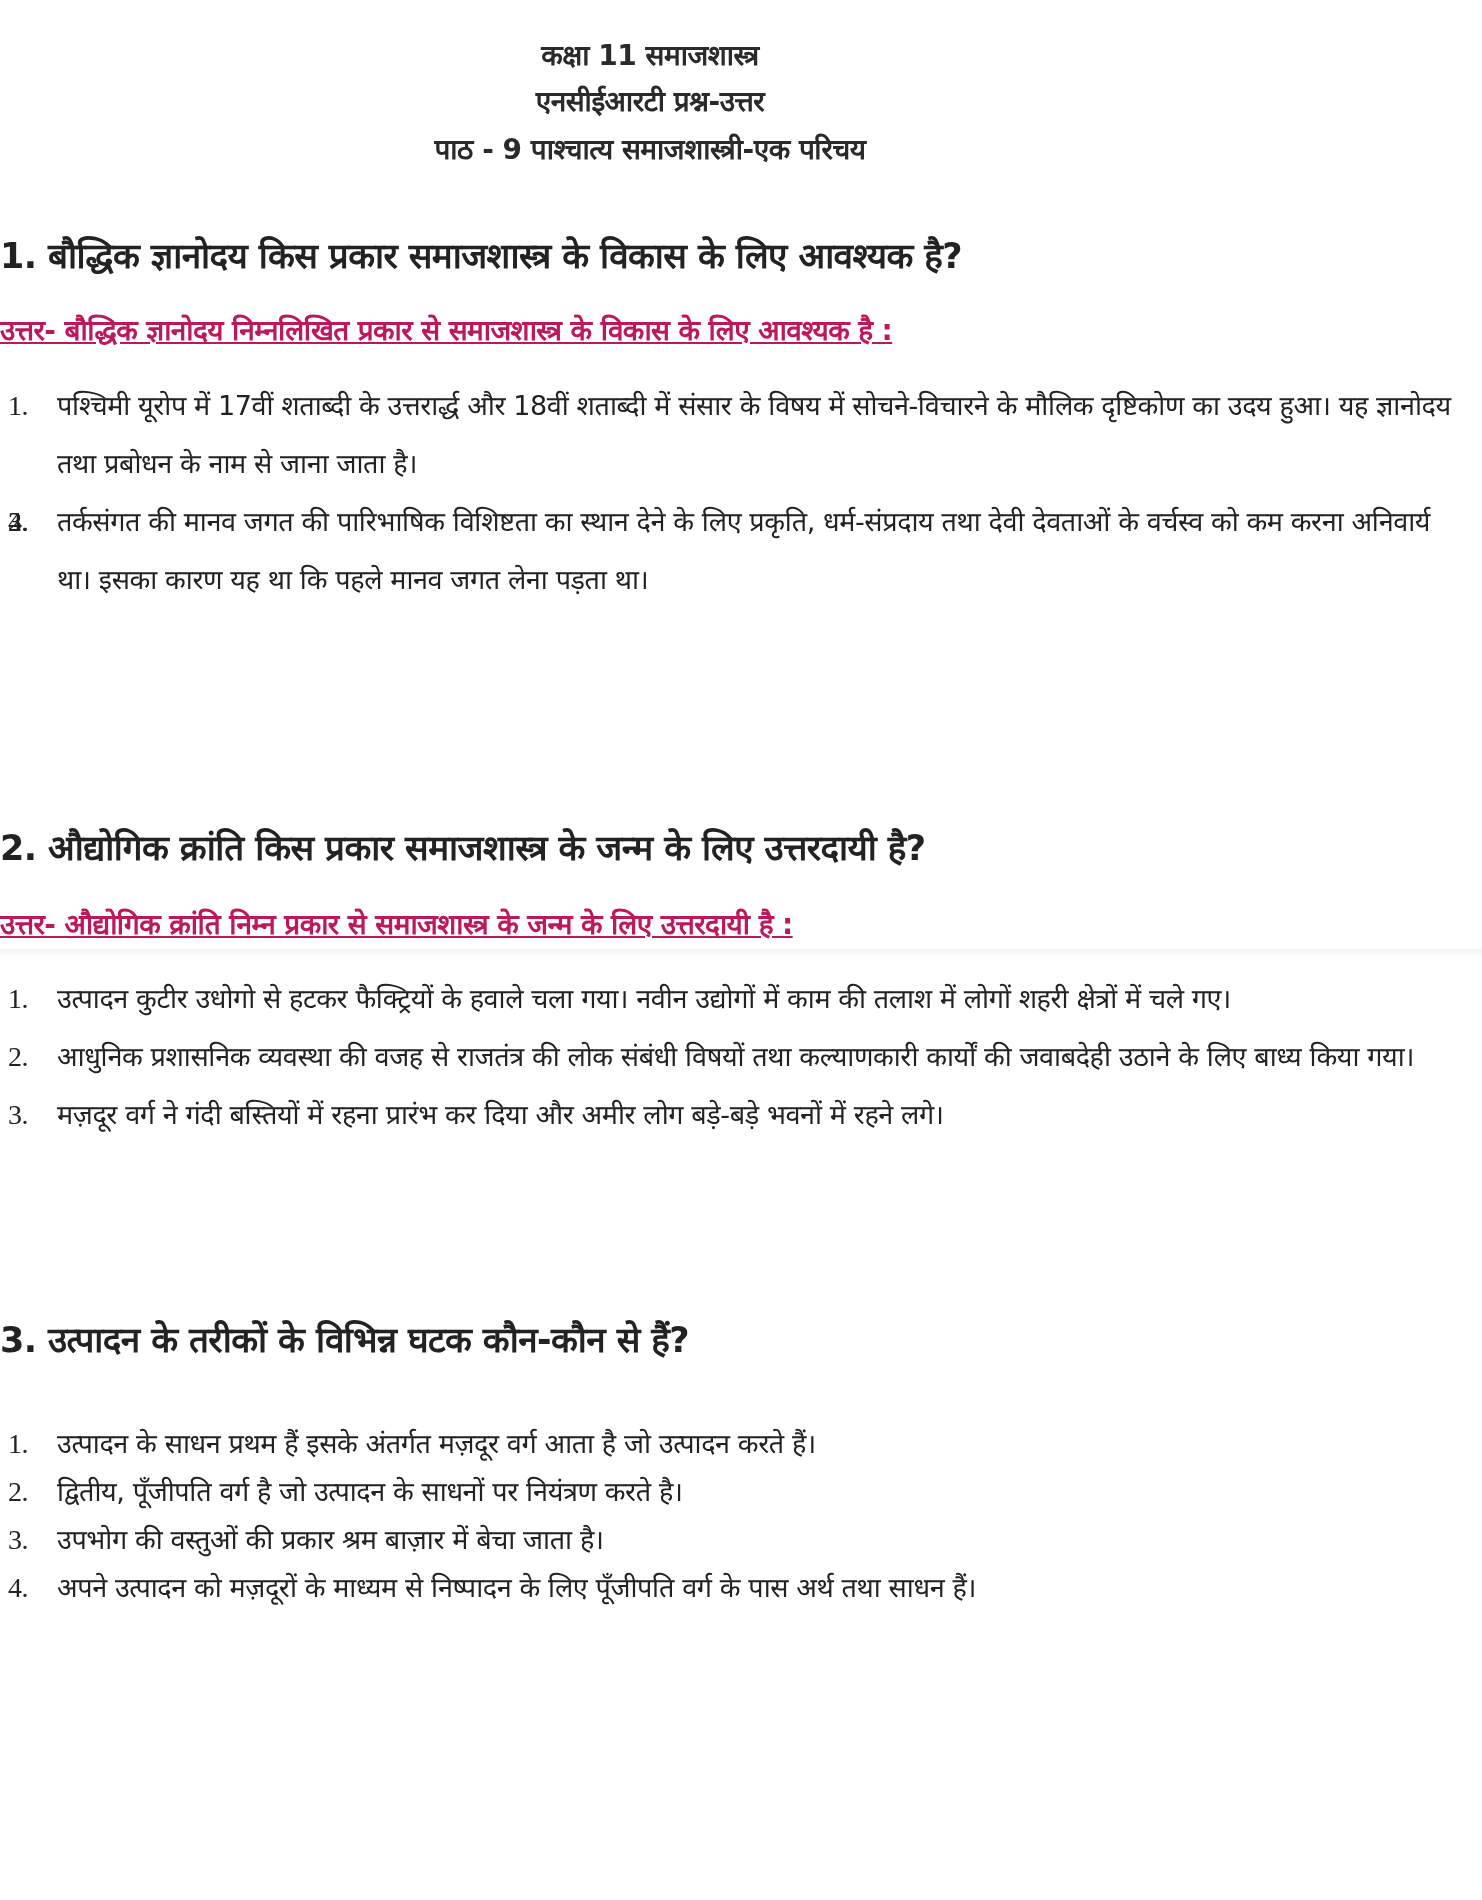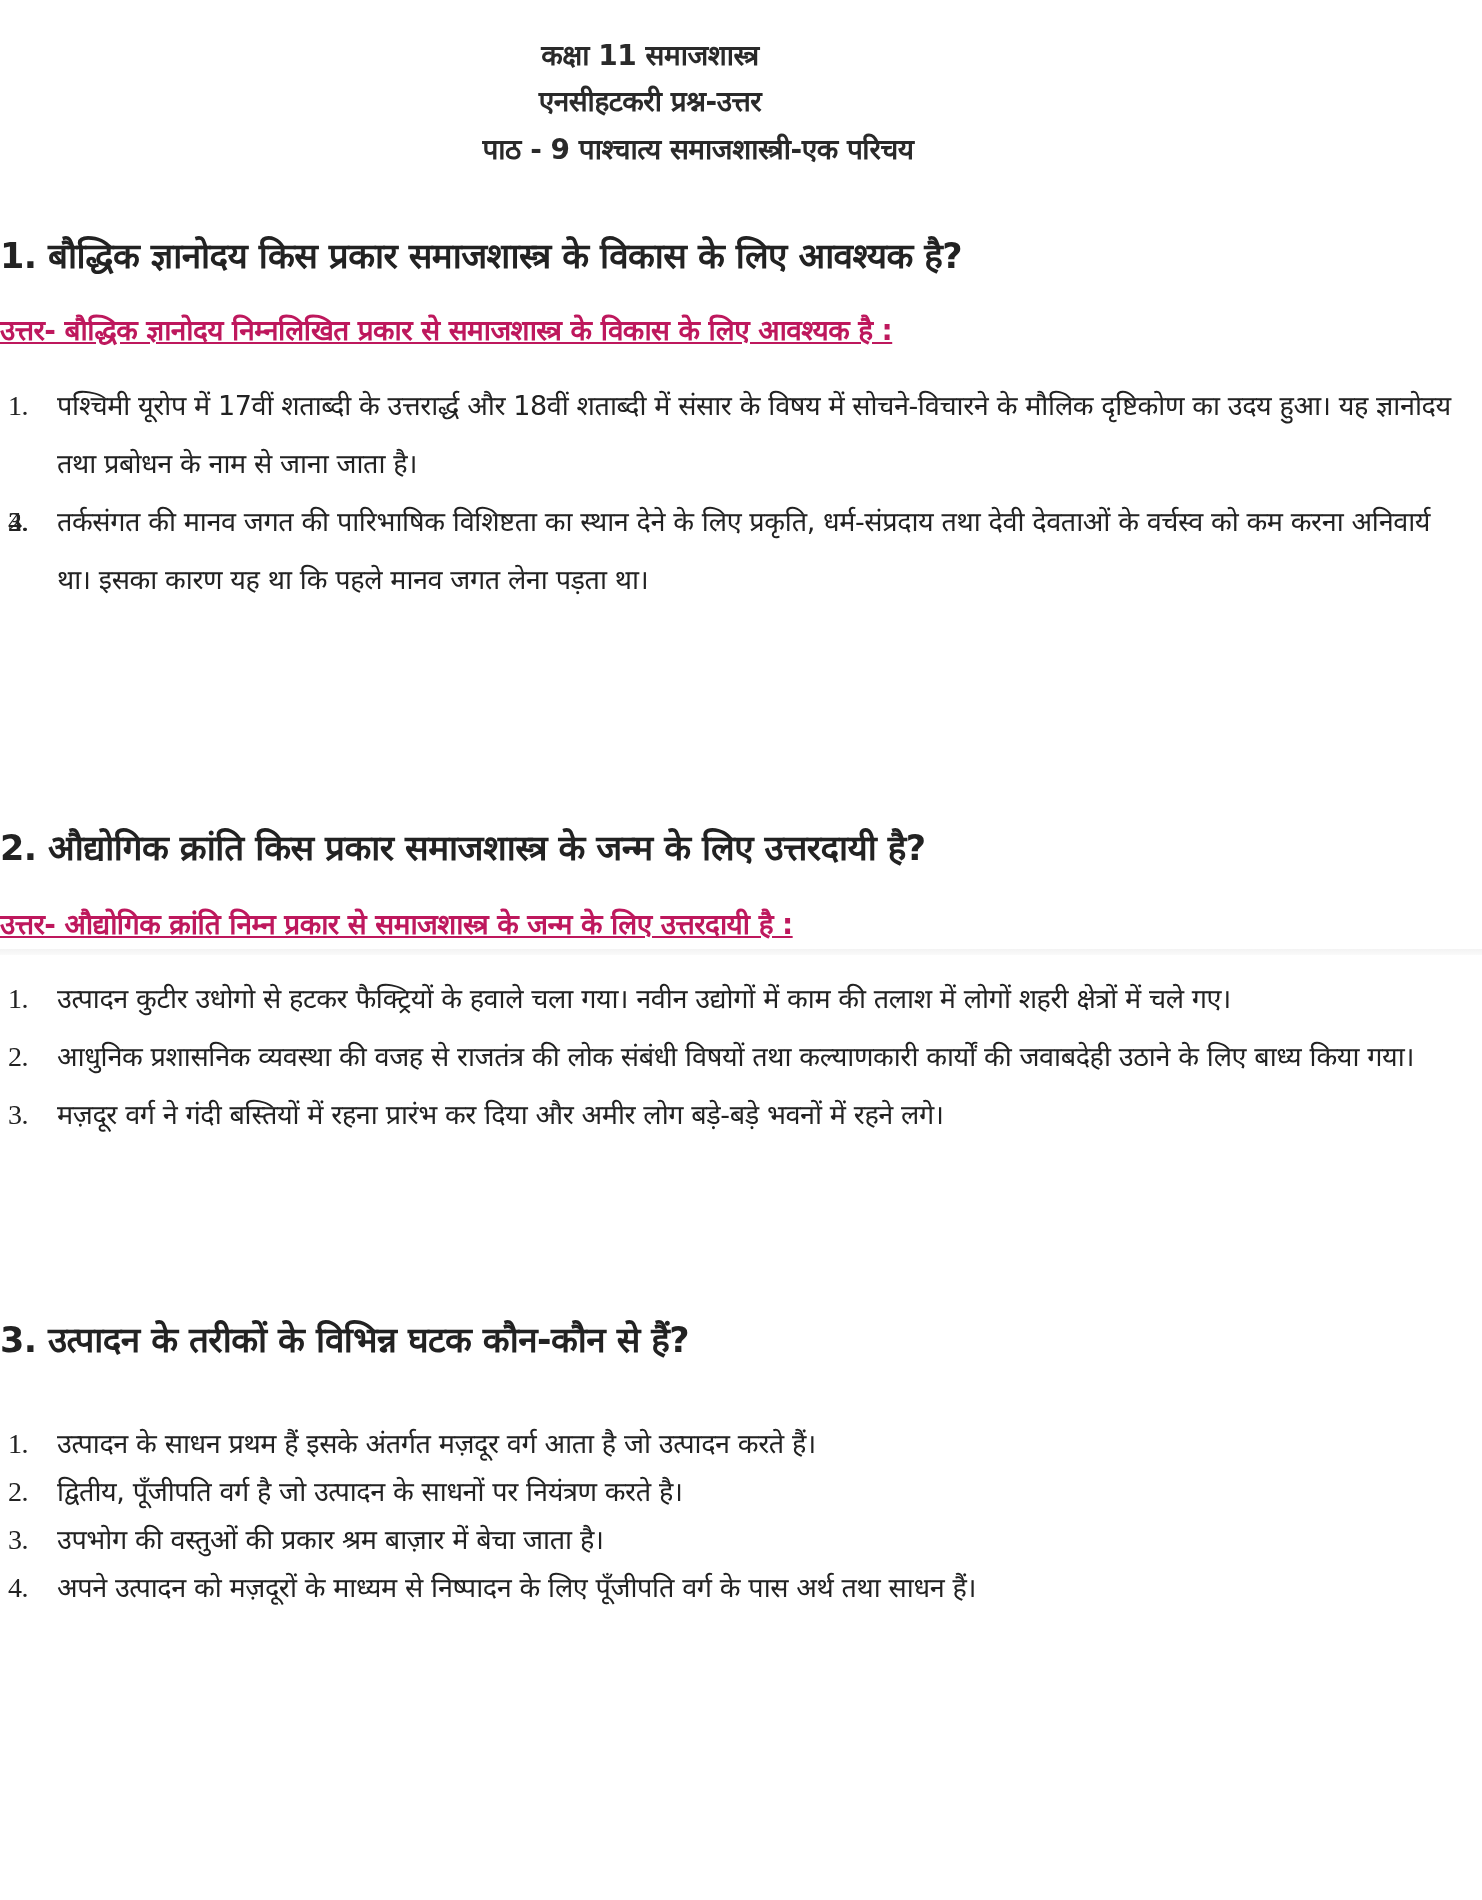--- a/index.html
+++ b/index.html
@@ -85,22 +85,22 @@
       height: 6px;
       background: linear-gradient(#f3f3f3, #fafafa);
     }
   </style>
 </head>
 <body>
 
 <div class="page">
 
   <div class="header-line" style="top:-8px;">कक्षा 11 समाजशास्त्र</div>
-  <div class="header-line" style="top:38px;">एनसीहटकरी प्रश्न-उत्तर</div>
-  <div class="header-line" style="top:86px;padding-left:48px;">पाठ - 9 पाश्चात्य समाजशास्त्री-एक परिचय</div>
+  <div class="header-line" style="top:38px;">एनसीईआरटी प्रश्न-उत्तर</div>
+  <div class="header-line" style="top:86px;">पाठ - 9 पाश्चात्य समाजशास्त्री-एक परिचय</div>
 
   <div class="q-heading" style="top:192px;">1. बौद्धिक ज्ञानोदय किस प्रकार समाजशास्त्र के विकास के लिए आवश्यक है?</div>
   <div class="a-heading" style="top:267px;">उत्तर- बौद्धिक ज्ञानोदय निम्नलिखित प्रकार से समाजशास्त्र के विकास के लिए आवश्यक है :</div>
   <ol class="olist" style="top:333px;">
     <li>
       <span class="num">1.</span>
       <span>पश्चिमी यूरोप में 17वीं शताब्दी के उत्तरार्द्ध और 18वीं शताब्दी में संसार के विषय में सोचने-विचारने के मौलिक दृष्टिकोण का उदय हुआ। यह ज्ञानोदय तथा प्रबोधन के नाम से जाना जाता है।</span>
     </li>
     <li>
       <span class="num">2.</span>

